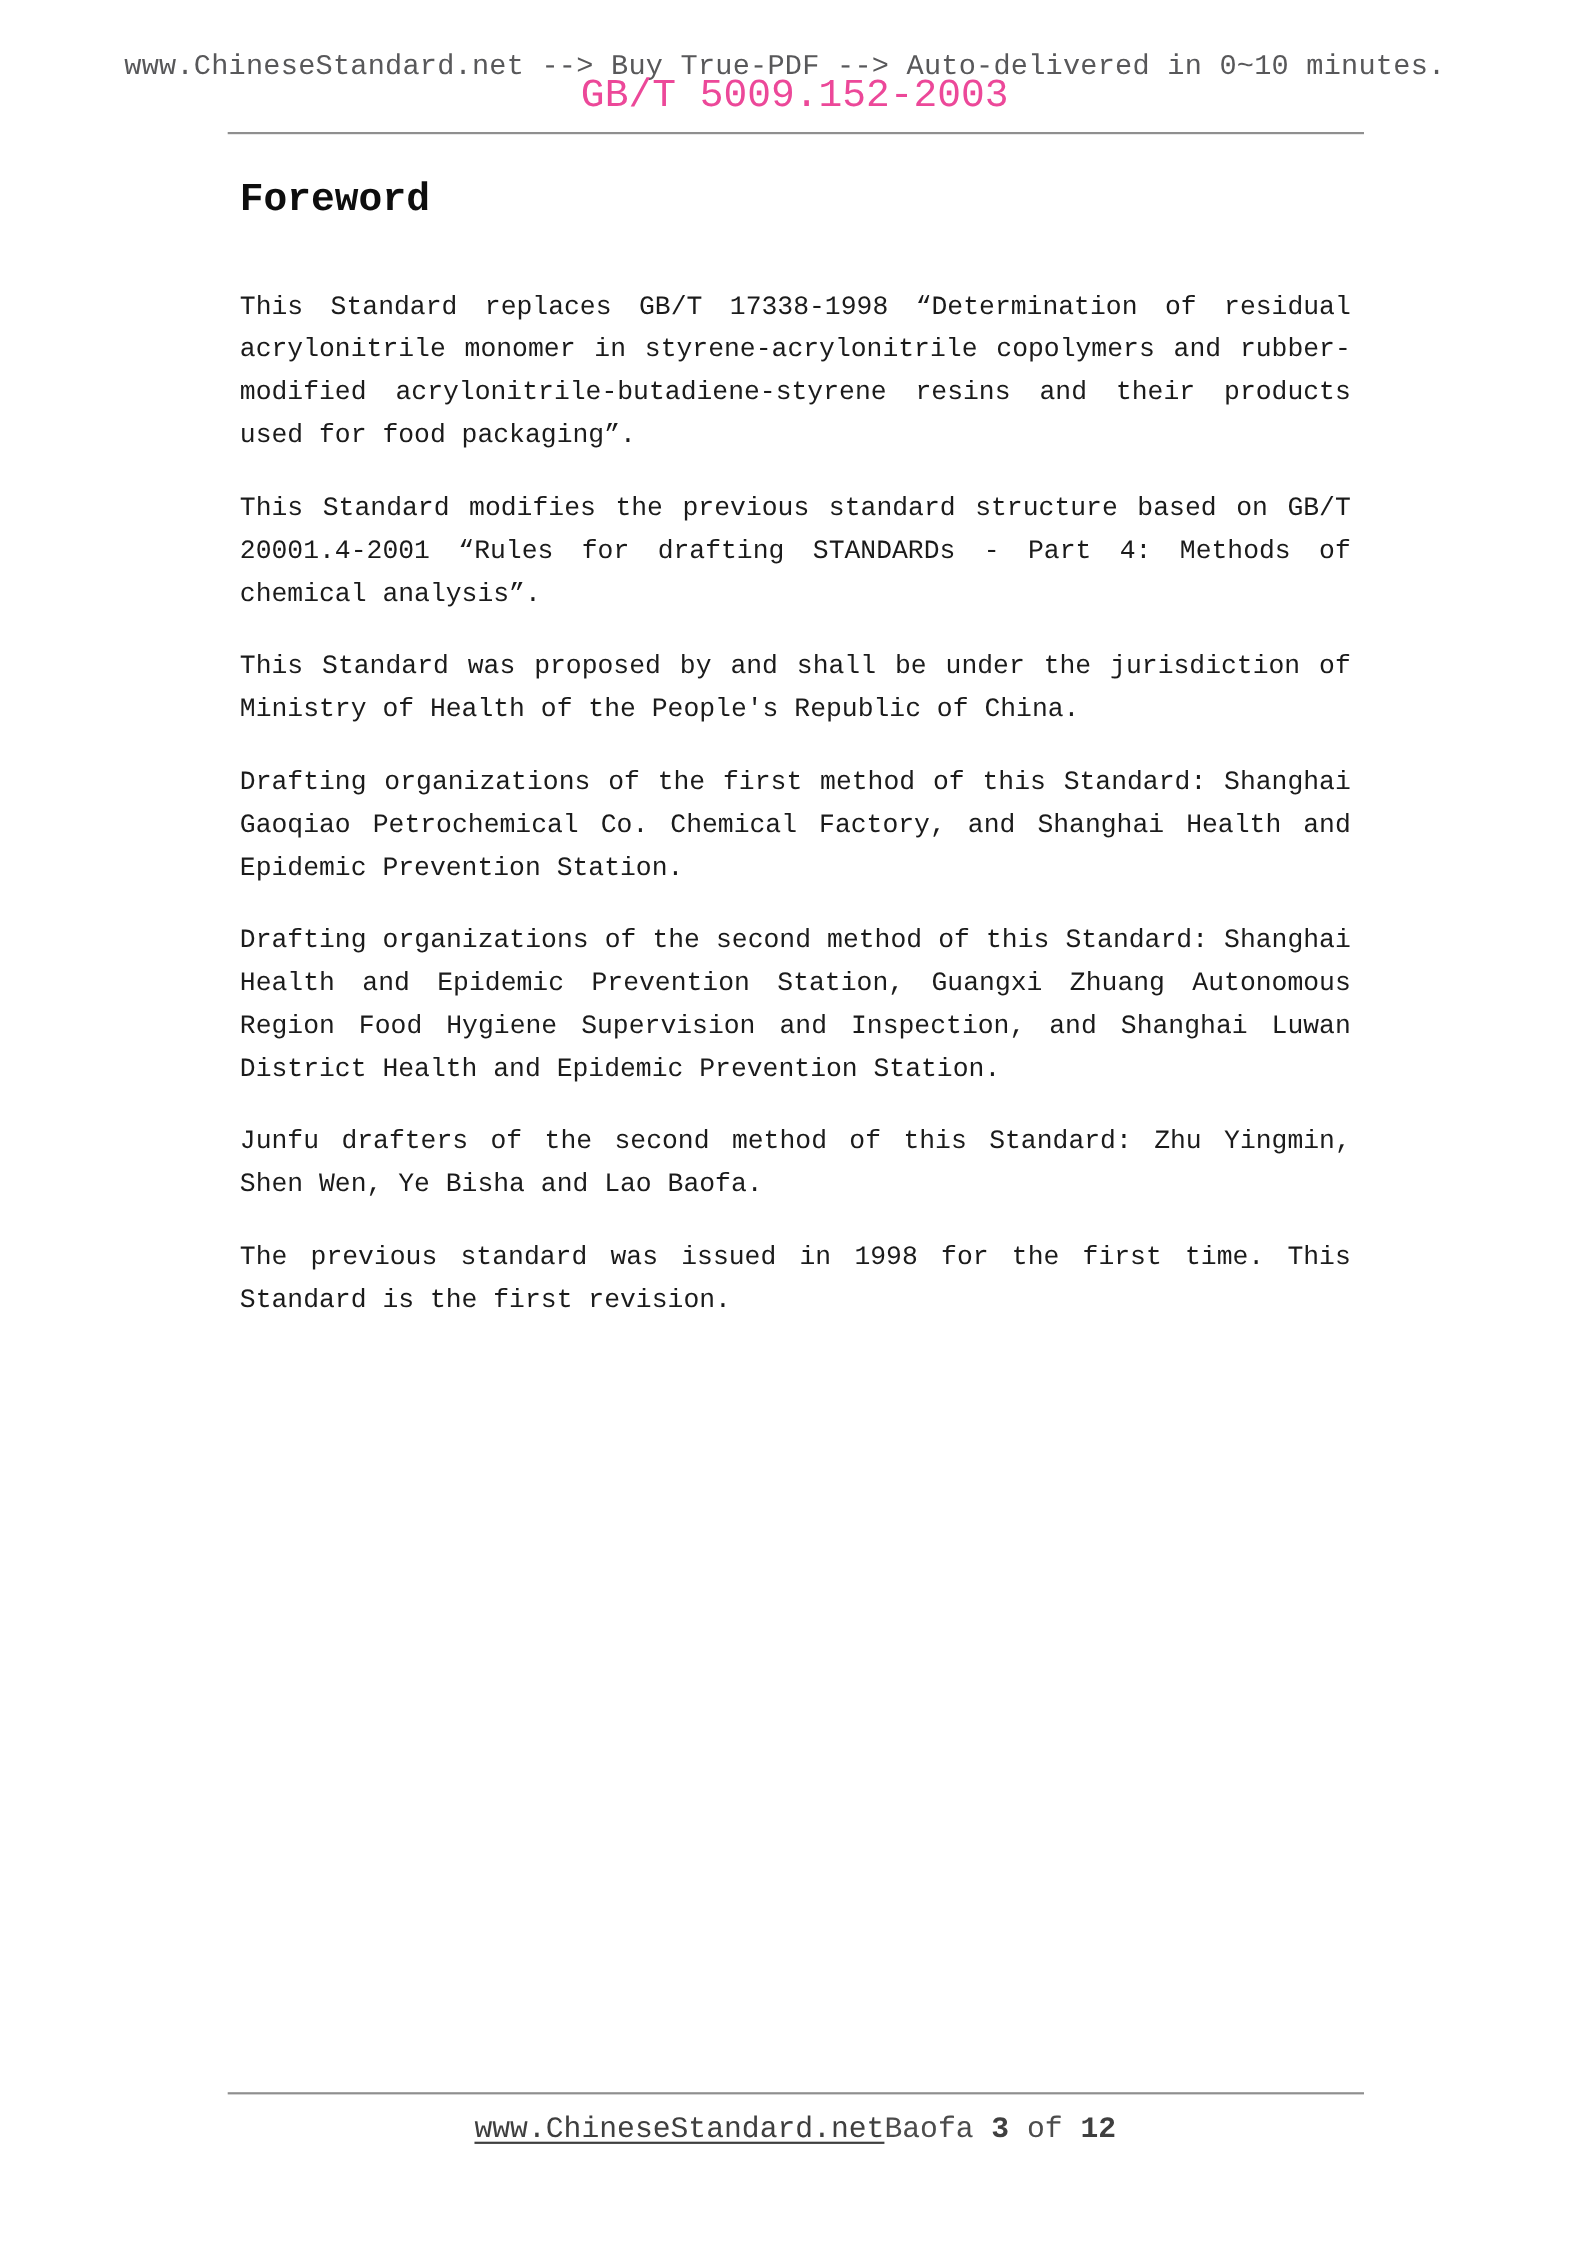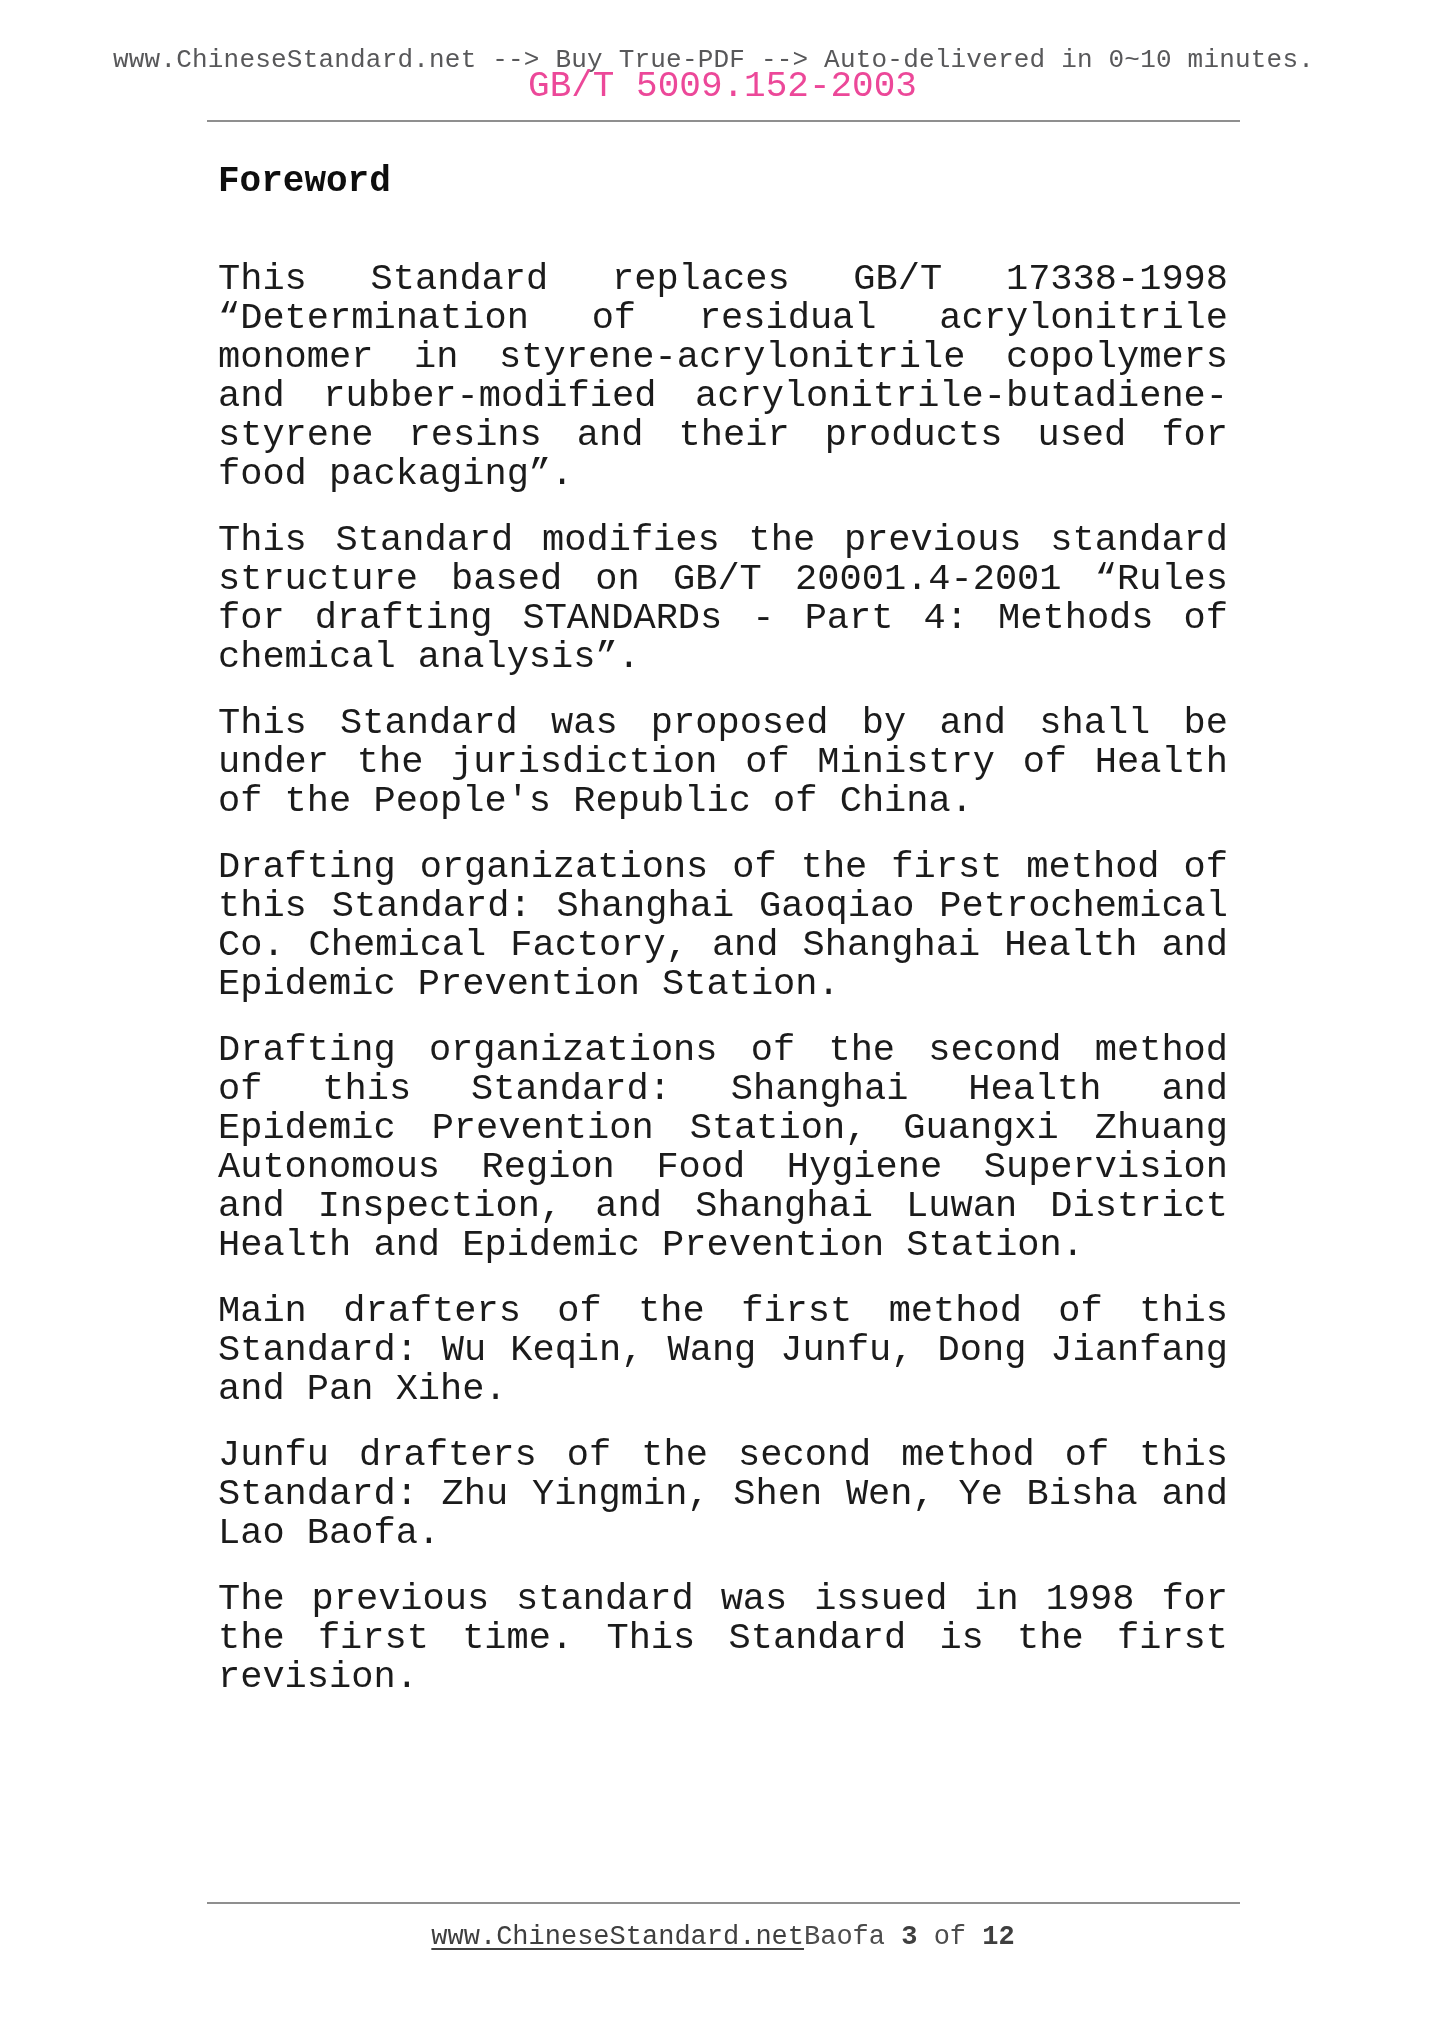--- a/index.html
+++ b/index.html
@@ -55,21 +55,21 @@
   .doc-title {
     margin: 0 0 56px 0;
     text-align: left;
     font-size: 36px;
     font-weight: bold;
     color: #0e0e0e;
     line-height: 44px;
   }
   .content p {
     margin: 0 0 27px 0;
-    font-size: 37px;
+    font-size: 24px;
     line-height: 39px;
     text-align: justify;
     color: #1b1b1b;
   }
 
   
   .footer-rule {
     position: absolute;
     left: 207px;
     top: 1902px;
@@ -113,21 +113,20 @@
   <div class="header-rule"></div>
 
   <div class="content">
     <h1 class="doc-title">Foreword</h1>
 
     <p>This Standard replaces GB/T 17338-1998 “Determination of residual acrylonitrile monomer in styrene-acrylonitrile copolymers and rubber-modified acrylonitrile-butadiene-styrene resins and their products used for food packaging”.</p>
     <p>This Standard modifies the previous standard structure based on GB/T 20001.4-2001 “Rules for drafting STANDARDs - Part 4: Methods of chemical analysis”.</p>
     <p>This Standard was proposed by and shall be under the jurisdiction of Ministry of Health of the People's Republic of China.</p>
     <p>Drafting organizations of the first method of this Standard: Shanghai Gaoqiao Petrochemical Co. Chemical Factory, and Shanghai Health and Epidemic Prevention Station.</p>
     <p>Drafting organizations of the second method of this Standard: Shanghai Health and Epidemic Prevention Station, Guangxi Zhuang Autonomous Region Food Hygiene Supervision and Inspection, and Shanghai Luwan District Health and Epidemic Prevention Station.</p>
-    <p>Main drafters of the first method of this Standard: Wu Keqin, Wang Junfu, Dong Jianfang and Pan Xihe.</p>
     <p>Junfu drafters of the second method of this Standard: Zhu Yingmin, Shen Wen, Ye Bisha and Lao Baofa.</p>
     <p>The previous standard was issued in 1998 for the first time. This Standard is the first revision.</p>
   </div>
 
   <div class="footer-rule"></div>
 
   <div class="footer">
     <span class="footer-site">www.ChineseStandard.net</span>
     <span class="footer-page">
       <span>Baofa</span>

